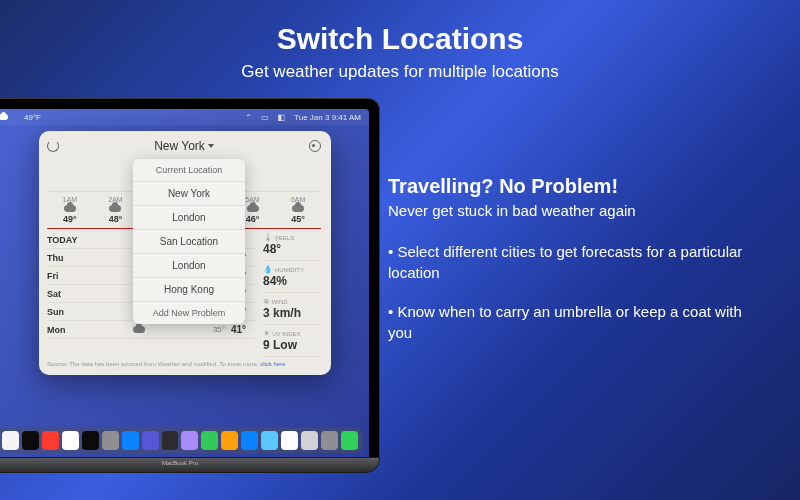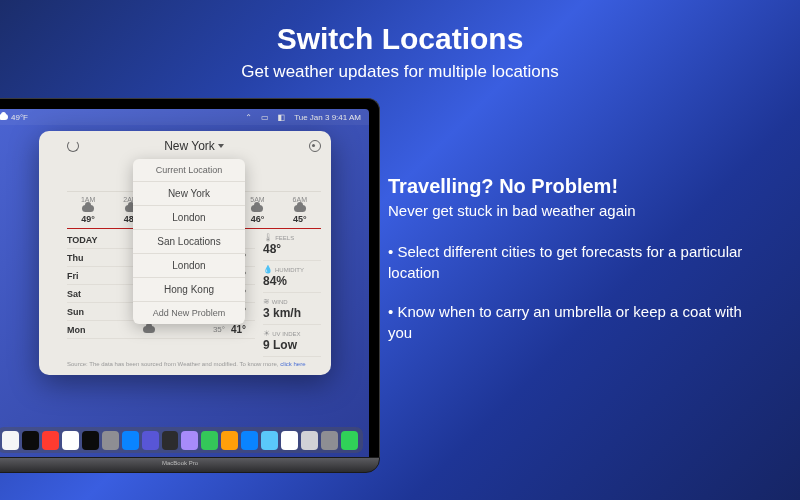--- a/index.html
+++ b/index.html
@@ -14,26 +14,26 @@
 
   
   .laptop{position:absolute;left:-20px;top:98px;width:400px;}
   .screen-bezel{background:#000;border-radius:12px 12px 0 0;padding:10px 10px 0 10px;border:1px solid #3a3a3a;border-bottom:none;}
   .screen{background:linear-gradient(140deg,#4b64d2,#2b3c96);height:348px;border-radius:4px 4px 0 0;position:relative;overflow:hidden;}
   .base{height:16px;background:linear-gradient(#5b5b5f,#2c2c2e);border-radius:0 0 14px 14px;position:relative;border:1px solid #1a1a1a;}
   .base-label{position:absolute;left:50%;top:2px;transform:translateX(-50%);font-size:6px;color:#bbb;}
 
   
   .menubar{height:16px;background:rgba(255,255,255,0.05);display:flex;align-items:center;justify-content:flex-end;gap:9px;padding:0 8px;font-size:8px;color:#e8e8e8;}
-  .mb-left{margin-right:auto;display:flex;align-items:center;gap:3px;}
+  .mb-left{margin-right:auto;display:flex;align-items:center;gap:16px;}
   .mb-cloud{width:9px;height:6px;background:#fff;border-radius:4px;position:relative;}
   .mb-cloud:before{content:"";position:absolute;width:5px;height:5px;background:#fff;border-radius:50%;top:-2px;left:2px;}
 
   
-  .widget{position:absolute;top:22px;left:48px;width:292px;background:#eceae5;border-radius:10px;box-shadow:0 8px 30px rgba(0,0,0,.4);color:#333;padding:8px 10px 6px 28px;}
+  .widget{position:absolute;top:22px;left:48px;width:292px;background:#eceae5;border-radius:10px;box-shadow:0 8px 30px rgba(0,0,0,.4);color:#333;padding:8px 10px 6px 8px;}
   .w-top{display:flex;align-items:center;justify-content:space-between;margin-bottom:6px;}
   .refresh-icon{width:12px;height:12px;border:1.5px solid #666;border-radius:50%;border-top-color:transparent;position:relative;}
   .city-btn{font-size:12px;font-weight:500;display:flex;align-items:center;gap:3px;}
   .chev{width:0;height:0;border-left:3px solid transparent;border-right:3px solid transparent;border-top:4px solid #555;}
   .gear-icon{width:12px;height:12px;border:1.5px solid #666;border-radius:50%;position:relative;}
   .gear-icon:after{content:"";position:absolute;width:3px;height:3px;background:#666;border-radius:50%;top:2.5px;left:2.5px;}
 
   
   .dropdown{position:absolute;top:28px;left:94px;width:112px;background:#f4f2ee;border-radius:6px;box-shadow:0 4px 16px rgba(0,0,0,.25);z-index:5;overflow:hidden;}
   .dd-item{font-size:10px;padding:6px 10px;border-bottom:1px solid #e0ddd7;color:#444;text-align:center;}
@@ -105,21 +105,21 @@
             <span>New York</span>
             <span class="chev"></span>
           </span>
           <span class="gear-icon"></span>
         </div>
 
         <div class="dropdown">
           <div class="dd-item small">Current Location</div>
           <div class="dd-item">New York</div>
           <div class="dd-item">London</div>
-          <div class="dd-item">San Locations</div>
+          <div class="dd-item">San Location</div>
           <div class="dd-item">London</div>
           <div class="dd-item">Hong Kong</div>
           <div class="dd-item small">Add New Problem</div>
         </div>
 
         <div class="hourly" id="hourly">
             <div class="hcell">
               <div class="hh">1AM</div>
               <div class="cloud"></div>
               <div class="ht">49°</div>

